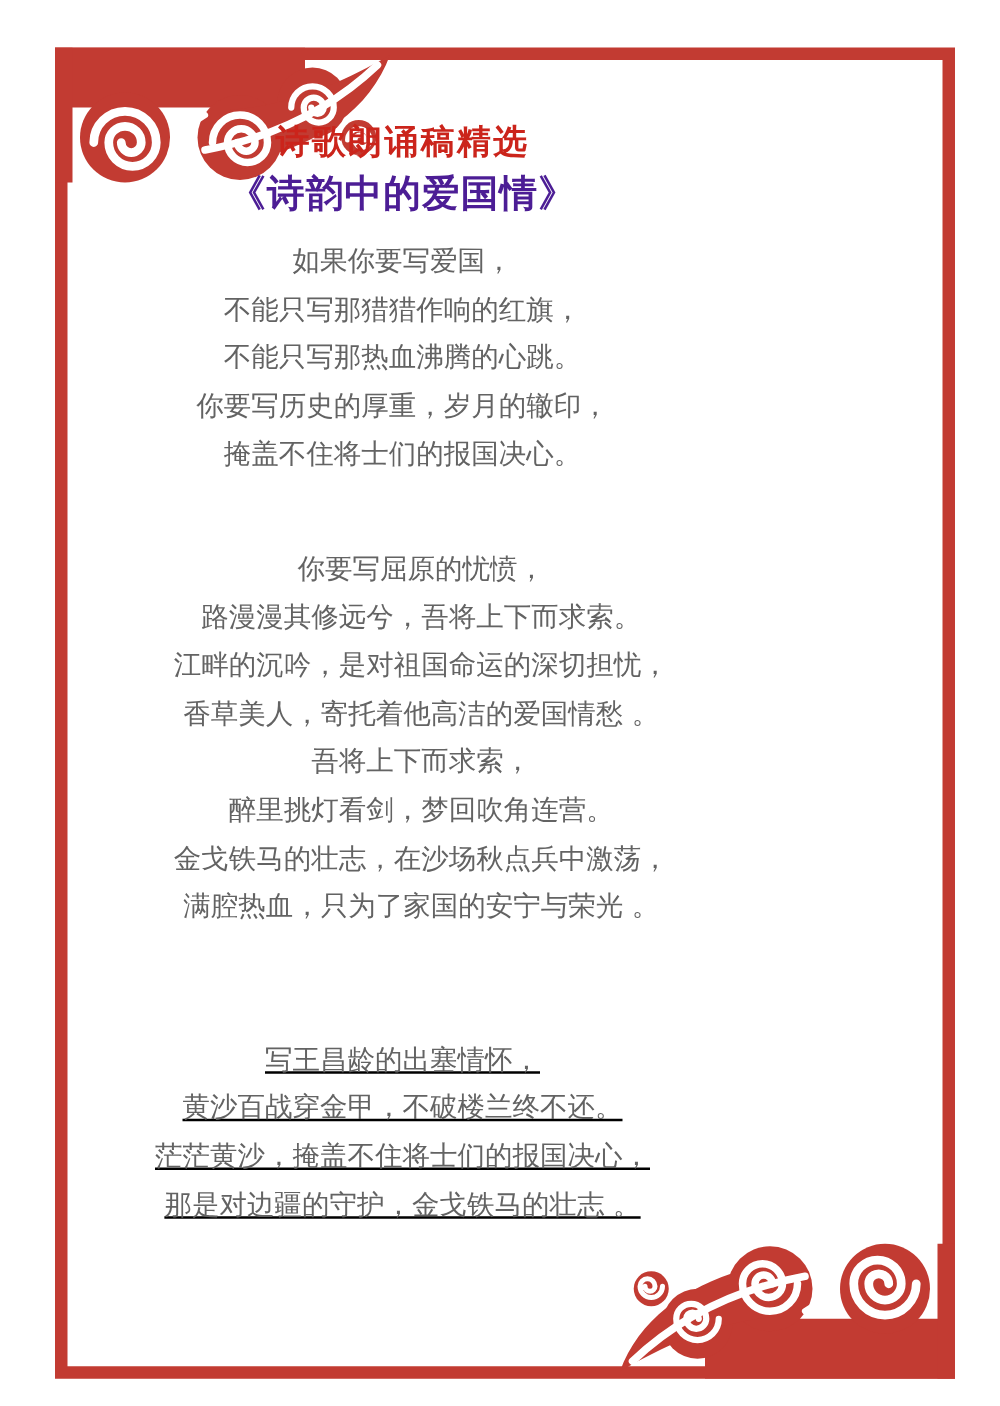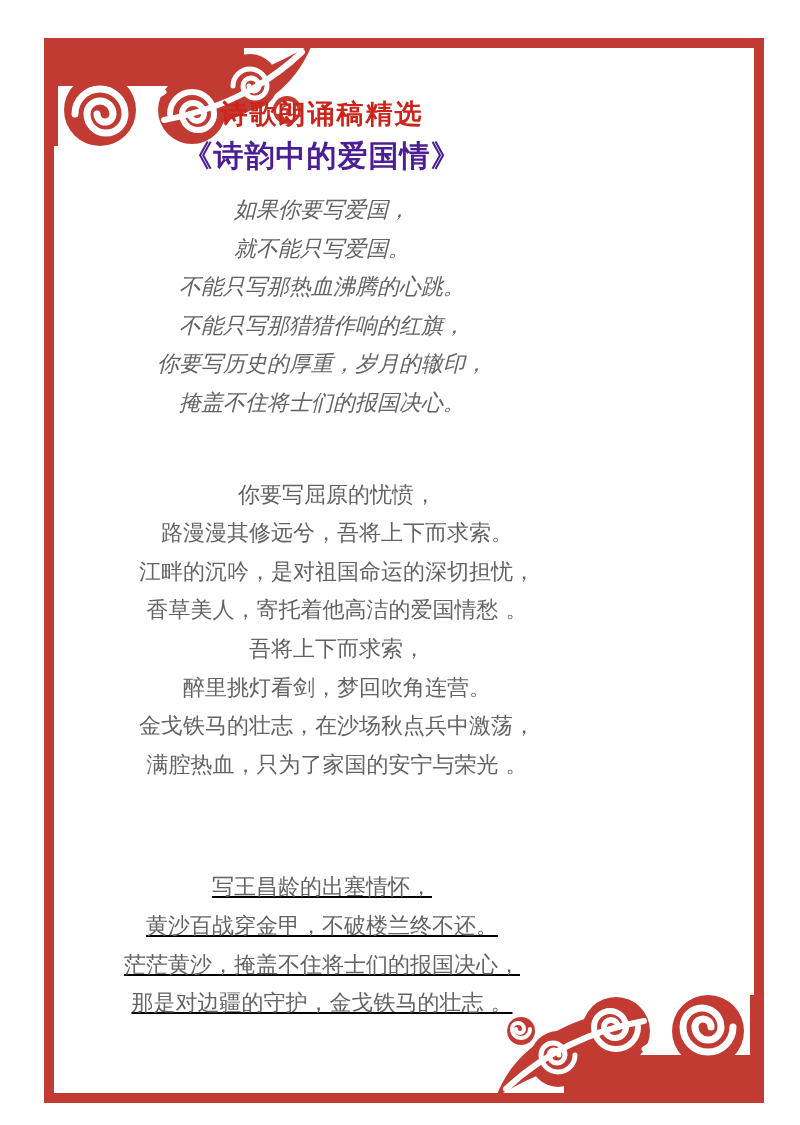--- a/index.html
+++ b/index.html
@@ -56,21 +56,21 @@
     margin-top: 9px;
     font-size: 30px;
     line-height: 36px;
     font-weight: 800;
     color: #4c1d95;
     letter-spacing: 1px;
   }
   .stanza {
     margin: 0;
   }
-  .stanza-1 { margin-top: 17px; font-style: italic; }
+  .stanza-1 { margin-top: 17px; }
   .stanza-2 { margin-top: 53px; padding-left: 30px; }
   .stanza-3 { margin-top: 84px; text-decoration: underline; }
   .poem-line {
     font-size: 22px;
     line-height: 38.6px;
     color: #636363;
     white-space: pre;
   }
 </style>
 </head>
@@ -117,23 +117,22 @@
     <path d="M 92,96 C 98,74 106,62 120,54" stroke-width="5"></path>
   </g>
 </svg>
 
 <div class="content">
   <div class="header-label">诗歌朗诵稿精选</div>
   <div class="page-title">《诗韵中的爱国情》</div>
 
   <div class="stanza stanza-1">
     <div class="poem-line">如果你要写爱国，</div>
-    <div class="poem-line">就不能只写爱国。</div>
+    <div class="poem-line">不能只写那猎猎作响的红旗，</div>
     <div class="poem-line">不能只写那热血沸腾的心跳。</div>
-    <div class="poem-line">不能只写那猎猎作响的红旗，</div>
     <div class="poem-line">你要写历史的厚重，岁月的辙印，</div>
     <div class="poem-line">掩盖不住将士们的报国决心。</div>
   </div>
 
   <div class="stanza stanza-2">
     <div class="poem-line">你要写屈原的忧愤，</div>
     <div class="poem-line">路漫漫其修远兮，吾将上下而求索。</div>
     <div class="poem-line">江畔的沉吟，是对祖国命运的深切担忧，</div>
     <div class="poem-line">香草美人，寄托着他高洁的爱国情愁 。</div>
     <div class="poem-line">吾将上下而求索，</div>

